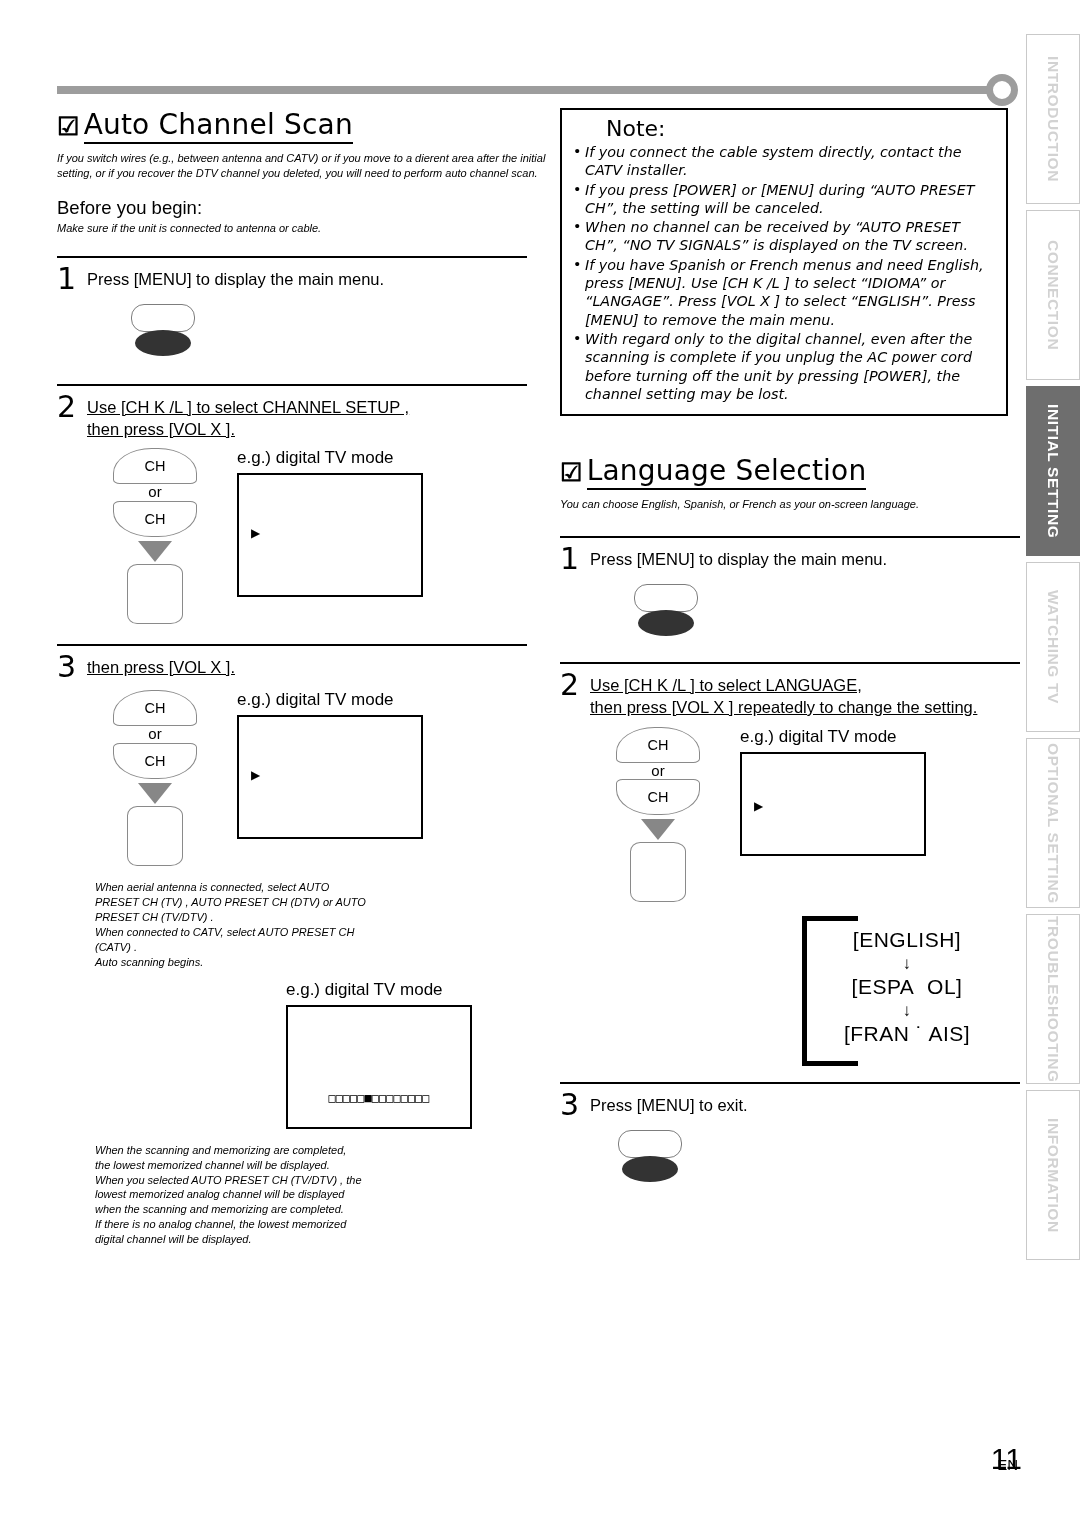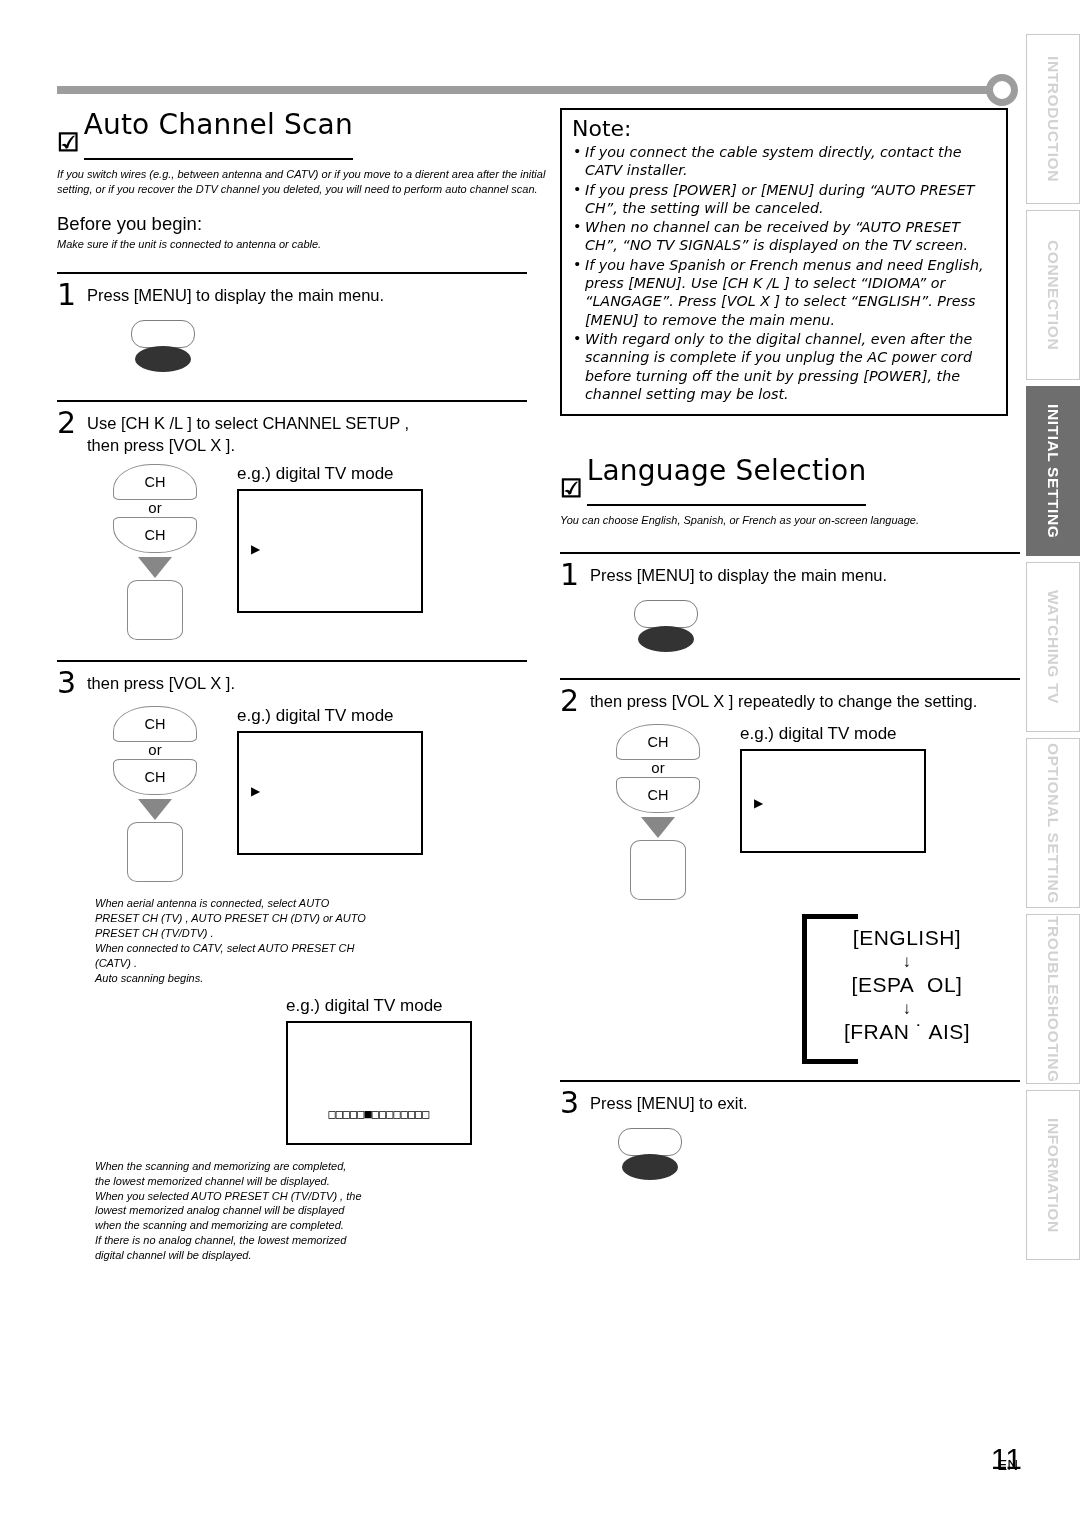--- a/index.html
+++ b/index.html
@@ -46,27 +46,27 @@
 
   
   .sec-head {
     display:flex; align-items:flex-end; gap:4px;
     font-size:30px; font-weight:600; letter-spacing:.2px;
   }
   .sec-head .chk {
     font-size:25px; line-height:1; padding-bottom:5px;
   }
   .sec-head .ttl {
-    border-bottom:2.5px solid #000; padding-bottom:17px;
+    border-bottom:2.5px solid #000; padding-bottom:1px;
     font-family:"DejaVu Sans", sans-serif;
     font-size:28px; font-weight:400;
   }
   .body-txt { font-size:11px; line-height:1.36; margin-top:7px;font-style:italic; }
   .subhead { font-size:18.5px; margin-top:16px; }
-  .nowrapline { white-space:nowrap; }
+  .nowrapline { white-space:nowrap;text-decoration:underline; }
 
   
   .step { border-top:2px solid #000; margin-top:16px; padding-top:4px; position:relative; }
   .step-row { display:flex; gap:8px; }
   .step-num { font-size:30px; line-height:1; width:22px; flex:none; padding-top:2px;
               font-family:"DejaVu Sans", sans-serif; }
   .step-txt { font-size:16.5px; line-height:1.32; padding-top:7px; }
 
   
   .key-menu { position:relative; width:64px; height:54px; }
@@ -128,21 +128,21 @@
 
   
   .pg-num { position:absolute; right:58px; top:1442px; font-size:30px; }
   .pg-en  { position:absolute; right:62px; top:1456px; font-size:15px; }
 
   
   .note-box {
     border:2px solid #000; background:#fff;
     padding:6px 10px 10px 10px;
   }
-  .note-title { font-size:22px; font-family:"DejaVu Sans", sans-serif; }
+  .note-title { font-size:22px; font-family:"DejaVu Sans", sans-serif;margin-left:34px; }
   .note-list { list-style:none; margin:2px 0 0 0; padding:0; }
   .note-list li {
     position:relative; padding-left:13px;
     font-size:14.3px; line-height:1.28; font-style:italic;
     font-family:"DejaVu Sans", sans-serif;
     margin-bottom:1px;
   }
   .note-list li:before {
     content:"\2022"; position:absolute; left:1px; top:-1px; font-style:normal;
   }
@@ -321,20 +321,21 @@
         <div class="cap"></div>
         <div class="dot"></div>
       </div>
     </div>
   </div>
 
   <div class="step" style="margin-top:24px;">
     <div class="step-row">
       <div class="step-num">2</div>
       <div class="step-txt">
+        <div class="nowrapline">Use [CH K /L ] to select  LANGUAGE,</div>
         <div class="nowrapline">then press [VOL X ] repeatedly to change the setting.</div>
       </div>
     </div>
     <div style="display:flex; margin-top:8px;">
       <div style="width:180px; padding-left:56px;">
         <div class="chgroup">
           <div class="ch-up">
               <span>CH</span>
             </div>
           <div class="ch-or">or</div>

